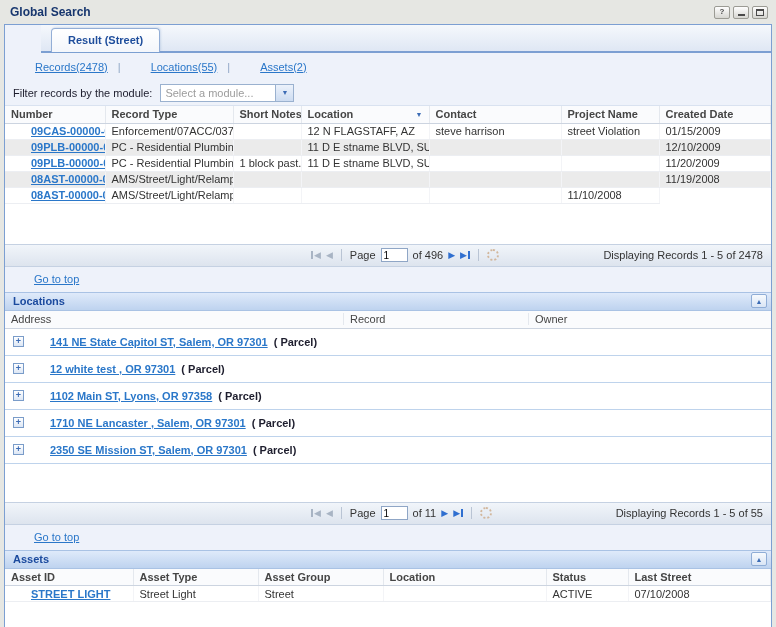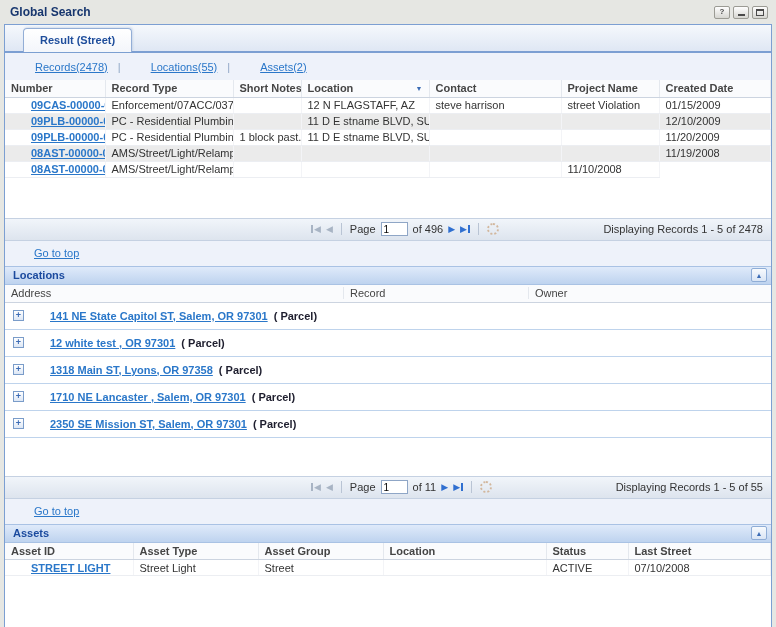--- a/index.html
+++ b/index.html
@@ -25,23 +25,24 @@
   }
   .min-glyph { display:inline-block; width:7px; height:2px; background:#4a4a4a; margin-top:5px; }
   .max-glyph { display:inline-block; width:8px; height:7px; border:1px solid #4a4a4a; border-top-width:2px; }
   
   .panel {
     position:absolute; left:4px; right:4px; top:24px; bottom:0;
     background:#eef2fa; border:1px solid #7c9fd2; border-bottom:none;
     overflow:hidden; display:flex; flex-direction:column;
   }
   .tabstrip {
-    height:28px; flex:0 0 28px; display:flex; align-items:flex-end; padding-left:18px;
+    height:28px; flex:0 0 28px; display:flex; align-items:flex-end; padding-left:10px;
     background:linear-gradient(#f5f8fc,#dfe7f4);
     border-bottom:2px solid #7c9fd2;
+    margin-left:36px;
   }
   .tab {
     background:linear-gradient(#ffffff,#f3f6fb);
     border:1px solid #93aed6; border-bottom:none;
     border-radius:4px 4px 0 0;
     padding:5px 16px 6px; margin-bottom:-1px;
     color:#1f4e9c; font-weight:bold; cursor:pointer;
     box-shadow:1px -1px 2px rgba(120,150,200,.25);
   }
   .links-row { flex:0 0 27px; display:flex; align-items:center; gap:10px; padding:0 10px; background:#eef2fa; }
@@ -147,20 +148,27 @@
 
   <div class="links-row">
     <a class="blue-link">Records(2478)</a>
     <span class="lsep">|</span>
     <a class="blue-link">Locations(55)</a>
     <span class="lsep">|</span>
     <a class="blue-link">Assets(2)</a>
   </div>
 
   <div class="section">
+    <div class="filter-row">
+      <span>Filter records by the module:</span>
+      <span class="combo">
+        <span class="combo-text">Select a module...</span>
+        <span class="combo-btn">▼</span>
+      </span>
+    </div>
     <table class="grid">
       <colgroup>
           <col style="width:100px">
           <col style="width:128px">
           <col style="width:68px">
           <col style="width:128px">
           <col style="width:132px">
           <col style="width:98px">
           <col>
         </colgroup>
@@ -272,21 +280,21 @@
       <a class="blue-link bold-link">141 NE State Capitol ST, Salem, OR 97301</a>
       <span class="loc-suffix">( Parcel)</span>
     </div>
     <div class="loc-row">
       <span class="plus-icon">+</span>
       <a class="blue-link bold-link">12 white test , OR 97301</a>
       <span class="loc-suffix">( Parcel)</span>
     </div>
     <div class="loc-row">
       <span class="plus-icon">+</span>
-      <a class="blue-link bold-link">1318 Main ST, Lyons, OR 97358</a>
+      <a class="blue-link bold-link">1102 Main ST, Lyons, OR 97358</a>
       <span class="loc-suffix">( Parcel)</span>
     </div>
     <div class="loc-row">
       <span class="plus-icon">+</span>
       <a class="blue-link bold-link">1710 NE Lancaster , Salem, OR 97301</a>
       <span class="loc-suffix">( Parcel)</span>
     </div>
     <div class="loc-row">
       <span class="plus-icon">+</span>
       <a class="blue-link bold-link">2350 SE Mission ST, Salem, OR 97301</a>

